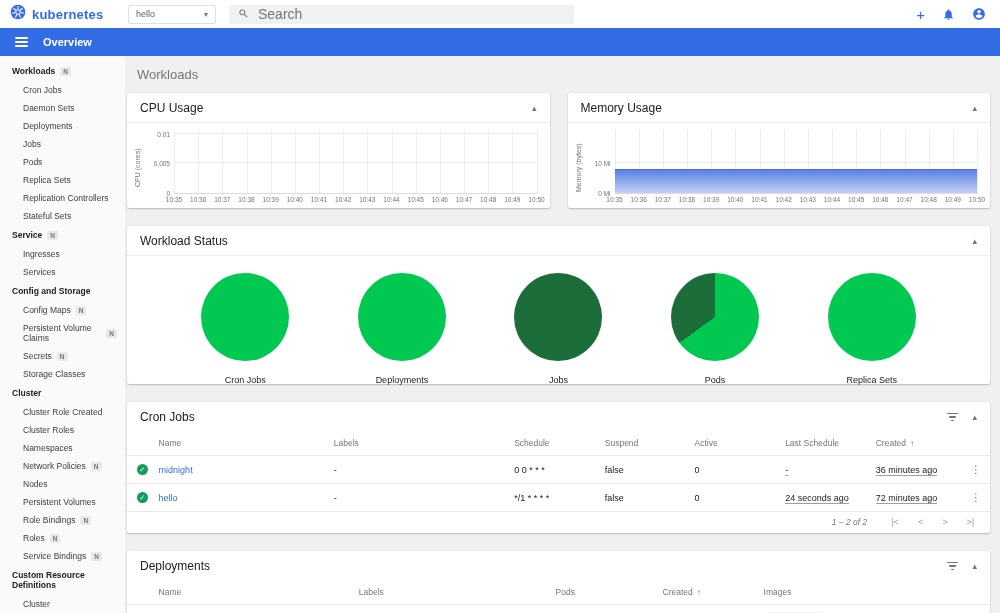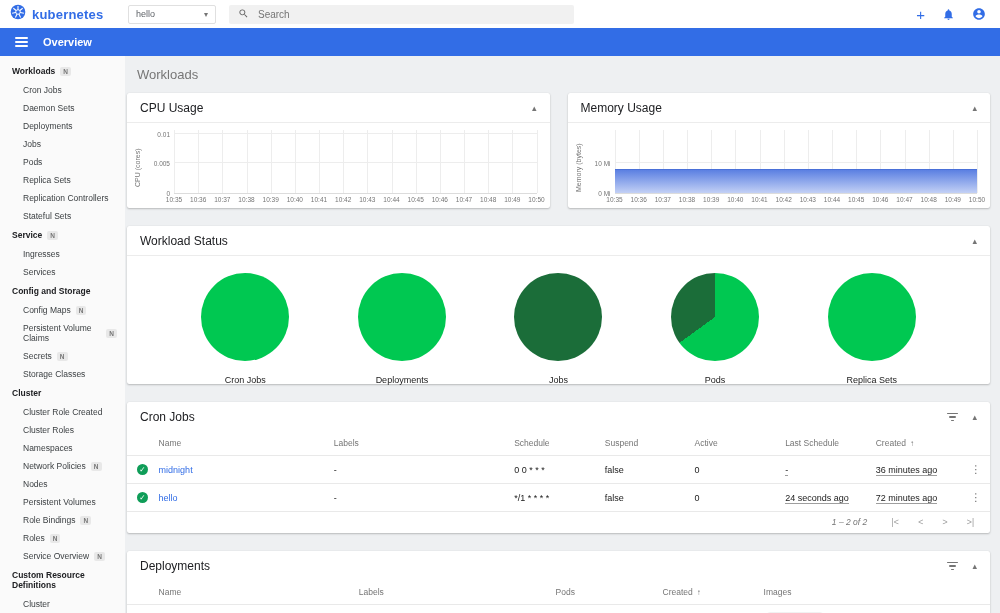--- a/index.html
+++ b/index.html
@@ -8,21 +8,21 @@
 
   
   .header { height:28px; display:flex; align-items:center; padding:0 14px 0 10px; background:#fff; }
   .brand { display:flex; align-items:center; gap:6px; width:112px; }
   .brand-text { font-size:13px; font-weight:bold; color:#326de6; letter-spacing:.2px; }
   .ns-select { margin-left:6px; width:88px; height:19px; border:1px solid #e0e0e0; border-radius:2px;
     display:flex; align-items:center; justify-content:space-between; padding:0 7px; font-size:9px; color:#5f6368; cursor:pointer; }
   .ns-caret { color:#757575; font-size:8px; }
   .search { margin-left:13px; width:345px; height:19px; background:#f1f1f1; border-radius:2px;
     display:flex; align-items:center; padding:0 9px; gap:9px; }
-  .search input { border:none; background:transparent; outline:none; font-size:10px; color:#333; width:100%; }
+  .search input { border:none; background:transparent; outline:none; font-size:14px; color:#333; width:100%; }
   .search input::placeholder { color:#757575; }
   .header-actions { margin-left:auto; display:flex; align-items:center; gap:17px; }
   .plus-glyph { color:#326de6; font-size:15px; line-height:1; cursor:pointer; }
   .icon-btn { display:flex; align-items:center; cursor:pointer; }
 
   
   .appbar { height:28px; background:#326de6; display:flex; align-items:center; padding:0 15px; gap:15px; }
   .burger { width:13px; cursor:pointer; }
   .burger i { display:block; height:2px; background:#fff; margin:2px 0; border-radius:1px; }
   .appbar-title { color:#fff; font-size:11px; font-weight:bold; }
@@ -230,21 +230,21 @@
       </div>
       <div class="sb-item">
         <span>Role Bindings</span>
         <span class="badge">N</span>
       </div>
       <div class="sb-item">
         <span>Roles</span>
         <span class="badge">N</span>
       </div>
       <div class="sb-item">
-        <span>Service Overview</span>
+        <span>Service Bindings</span>
         <span class="badge">N</span>
       </div>
       <div class="sb-group">
         <span>Custom Resource Definitions</span>
       </div>
       <div class="sb-item">
         <span>Cluster</span>
       </div>
     </aside>
 

